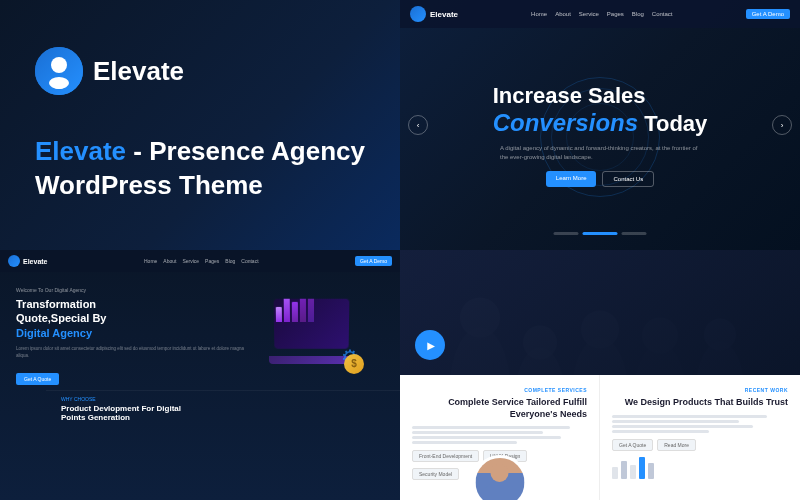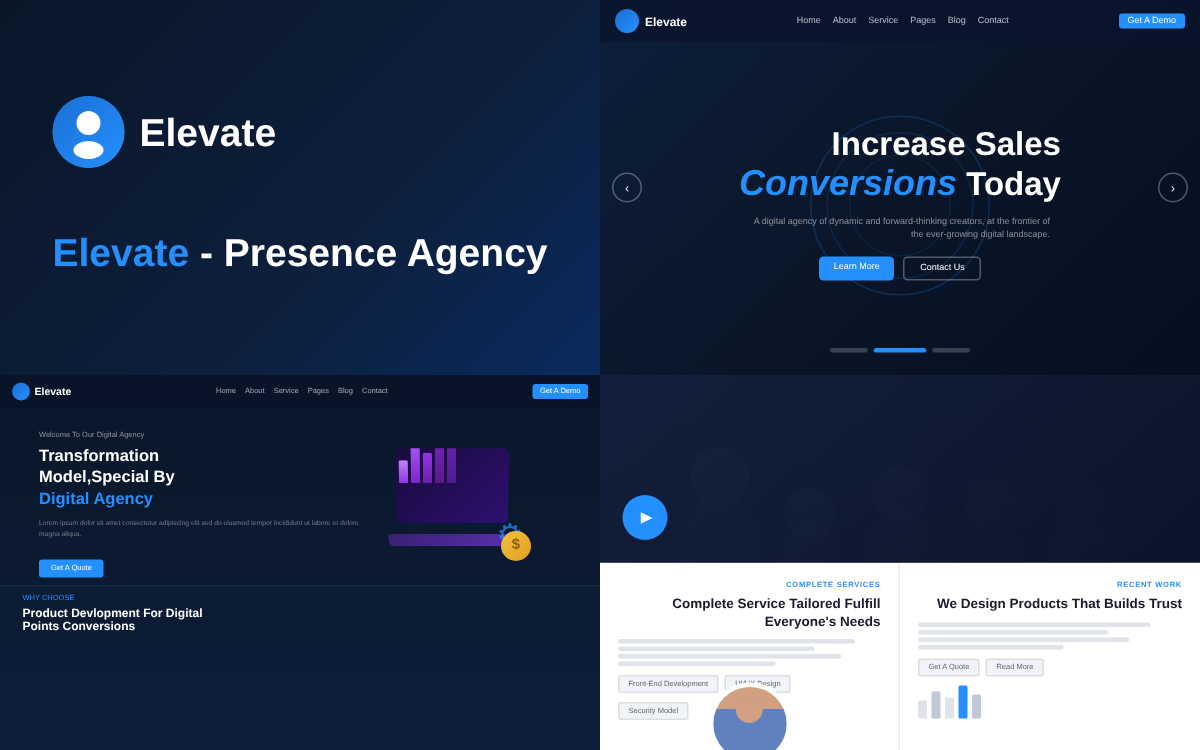--- a/index.html
+++ b/index.html
@@ -140,21 +140,21 @@
 
     .mini-nav-btn {
       background: #2490ff;
       color: white;
       font-size: 6px;
       padding: 2px 6px;
       border-radius: 2px;
     }
 
     .hero-content {
-      text-align: right;
+      text-align: left;
       z-index: 5;
       margin-top: 20px;
     }
 
     .hero-title {
       font-size: 22px;
       font-weight: 800;
       color: white;
       line-height: 1.2;
     }
@@ -337,21 +337,21 @@
 
     .bl-nav-btn {
       background: #2490ff;
       color: white;
       font-size: 5px;
       padding: 2px 5px;
       border-radius: 2px;
     }
 
     .bl-hero-section {
-      padding: 15px 26px 5px;
+      padding: 15px 16px 5px;
       display: flex;
       align-items: center;
       gap: 10px;
     }
 
     .bl-hero-text {
       flex: 1;
     }
 
     .bl-small-label {
@@ -456,20 +456,21 @@
       align-items: center;
       justify-content: center;
       font-size: 10px;
       font-weight: bold;
       color: #8a6010;
     }
 
     .bl-bottom-section {
       padding: 0 15px;
       border-top: 1px solid rgba(255,255,255,0.05);
+      margin-left: 46px;
     }
 
     .bl-bottom-label {
       font-size: 5px;
       color: #2490ff;
       margin-top: 5px;
     }
 
     .bl-bottom-title {
       font-size: 8px;
@@ -665,20 +666,21 @@
               <stop offset="100%" stop-color="#2490ff"></stop>
             </linearGradient>
           </defs>
         </svg>
       </div>
       <span class="logo-text">Elevate</span>
     </div>
     <div class="tagline-main">
       <span class="tagline-accent">Elevate</span><span> - Presence Agency</span>
       <br>
+      <span>WordPress Theme</span>
     </div>
   </div>
 
   <div class="panel-top-right">
 
     <div class="mini-navbar">
       <div class="mini-logo">
         <div class="mini-logo-icon"></div>
         <span class="mini-logo-text">Elevate</span>
       </div>
@@ -735,21 +737,21 @@
           <span class="bl-nav-link">Contact</span>
         </div>
         <span class="bl-nav-btn">Get A Demo</span>
       </div>
 
       <div class="bl-hero-section">
         <div class="bl-hero-text">
           <div class="bl-small-label">Welcome To Our Digital Agency</div>
           <div class="bl-hero-title">
             <span>Transformation</span><br>
-            <span>Model,Special By</span><br>
+            <span>Quote,Special By</span><br>
             <span class="bl-accent" style="color:#2490ff;">Digital Agency</span>
           </div>
           <div class="bl-hero-desc">Lorem ipsum dolor sit amet consectetur adipiscing elit sed do eiusmod tempor incididunt ut labore et dolore magna aliqua.</div>
           <span class="bl-btn">Get A Quote</span>
         </div>
 
         <div class="bl-hero-image">
           <div class="laptop-3d">
             <div class="laptop-screen">
               <div class="bar-chart-mini">
@@ -765,21 +767,21 @@
             <div class="coin-decoration">$</div>
           </div>
         </div>
       </div>
 
       <div class="bl-bottom-section">
         <div class="bl-bottom-label">WHY CHOOSE</div>
         <div class="bl-bottom-title">
           <span>Product Devlopment For Digital</span>
           <br>
-          <span>Points Conversions</span>
+          <span>Points Generation</span>
         </div>
       </div>
     </div>
   </div>
 
   <div class="panel-bottom-right">
 
     <div class="br-top">
       <div class="br-people-img">
 

